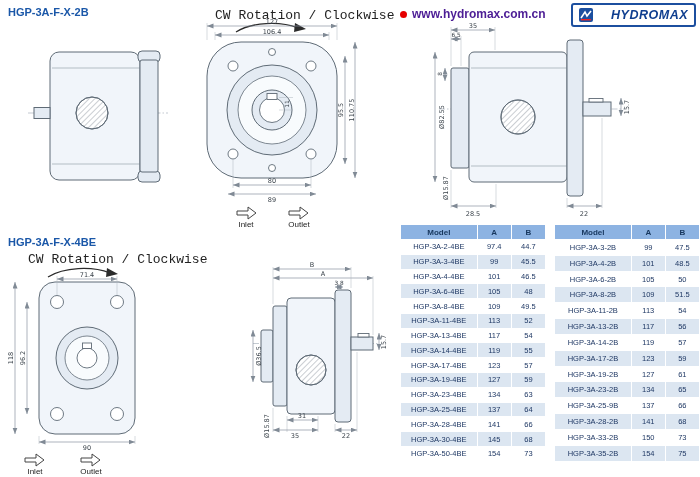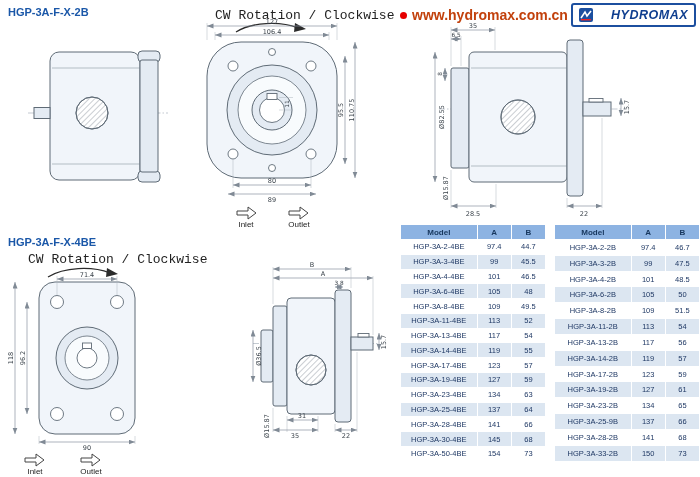--- a/index.html
+++ b/index.html
@@ -1,21 +1,21 @@
 <!DOCTYPE html>
 <html><head>
 <meta charset="utf-8">
 <style>
   html,body{margin:0;padding:0;background:#fff;}
   .page{position:relative;width:700px;height:477px;background:#fff;overflow:hidden;
         font-family:"Liberation Sans","DejaVu Sans",sans-serif;}
   .abs{position:absolute;}
   .sec-title{font-size:11px;font-weight:bold;color:#1a57a8;}
   .rot-label{font-size:13px;color:#222;font-family:Liberation Mono, monospace;}
-  .website{display:flex;align-items:center;font-size:14px;font-weight:bold;color:#c2410c;}
+  .website{display:flex;align-items:center;font-size:12px;font-weight:bold;color:#4c1d95;}
   .dot{width:7px;height:7px;border-radius:50%;background:#e60000;margin-right:5px;}
   .logo{display:flex;align-items:center;gap:18px;border:2px solid #1c4f9f;border-radius:3px;
         background:#fff;padding:1px 6px;height:18px;}
   .logo-text{font-size:12.5px;font-weight:bold;font-style:italic;color:#0f3e8f;letter-spacing:.5px;}
   
   svg.dwg{position:absolute;overflow:visible;}
   .part{fill:#f1f5fa;stroke:#5f6b76;stroke-width:1;}
   .part2{fill:#e4ebf3;stroke:#5f6b76;stroke-width:1;}
   .partw{fill:#ffffff;stroke:#5f6b76;stroke-width:0.9;}
   .ring{fill:#f8fbfd;stroke:#5f6b76;stroke-width:0.8;}
@@ -372,25 +372,20 @@
     <table class="dim-table">
       <thead>
         <tr>
           <th class="c-model">Model</th>
           <th class="c-a">A</th>
           <th class="c-b">B</th>
         </tr>
       </thead>
       <tbody>
           <tr>
-            <td>HGP-3A-2-2B</td>
-            <td>97.4</td>
-            <td>46.7</td>
-          </tr>
-          <tr>
             <td>HGP-3A-3-2B</td>
             <td>99</td>
             <td>47.5</td>
           </tr>
           <tr>
             <td>HGP-3A-4-2B</td>
             <td>101</td>
             <td>48.5</td>
           </tr>
           <tr>
@@ -441,17 +436,22 @@
           <tr>
             <td>HGP-3A-28-2B</td>
             <td>141</td>
             <td>68</td>
           </tr>
           <tr>
             <td>HGP-3A-33-2B</td>
             <td>150</td>
             <td>73</td>
           </tr>
+          <tr>
+            <td>HGP-3A-35-2B</td>
+            <td>154</td>
+            <td>75</td>
+          </tr>
         </tbody>
     </table>
   </div>
 
 </div>
 
 </body></html>

